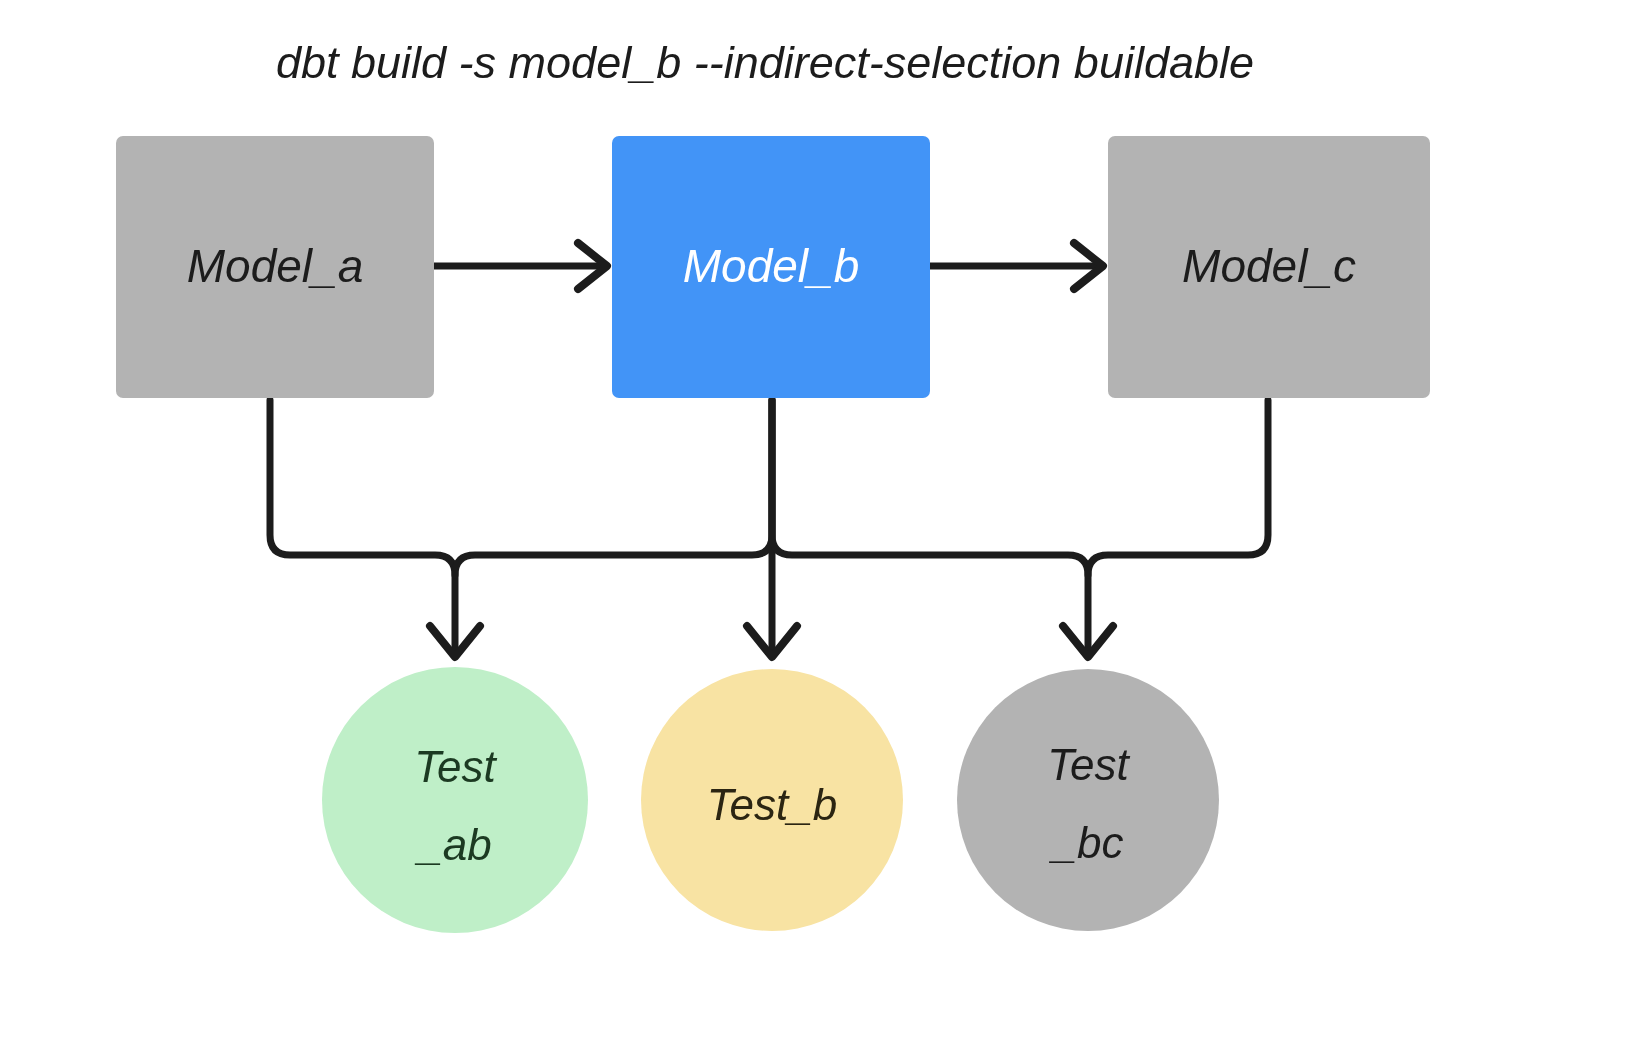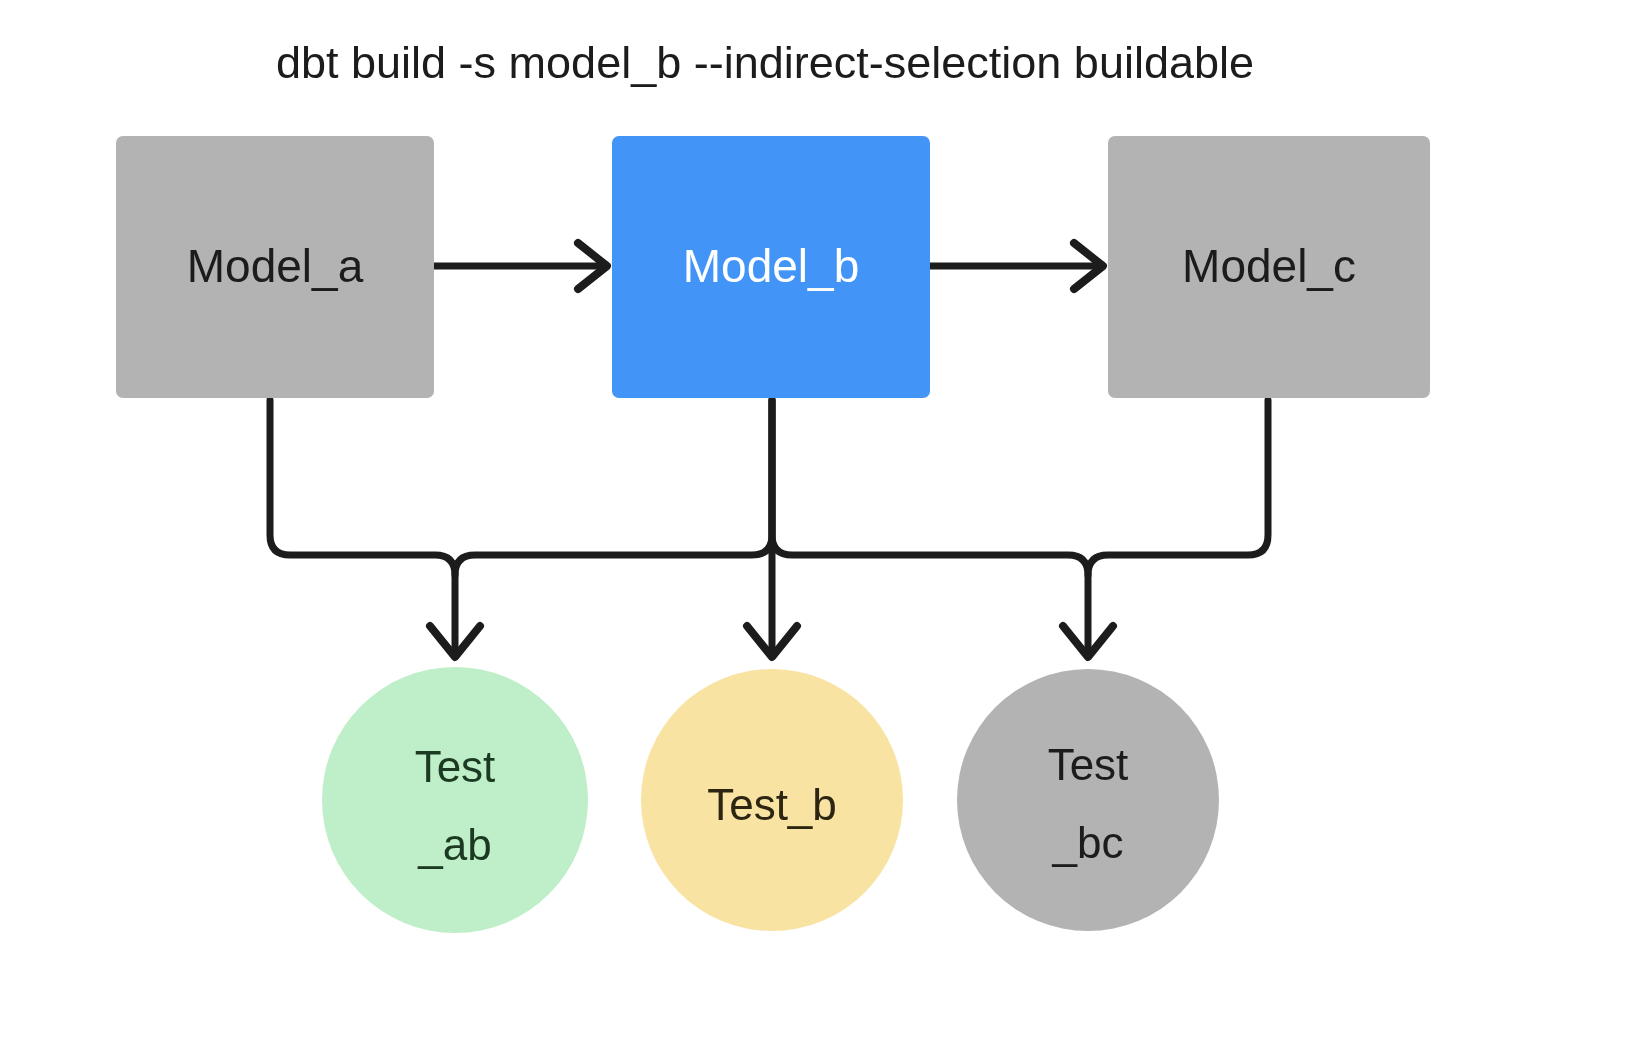--- a/index.html
+++ b/index.html
@@ -12,20 +12,21 @@
     width: 1630px;
     height: 1060px;
     overflow: hidden;
     font-family: "Liberation Sans", sans-serif;
   }
   #canvas {
     position: relative;
     width: 1630px;
     height: 1060px;
     background: #ffffff;
+    font-style: italic;
   }
   #diagram-svg {
     position: absolute;
     top: 0;
     left: 0;
     width: 1630px;
     height: 1060px;
     display: block;
   }
   .node-label {

